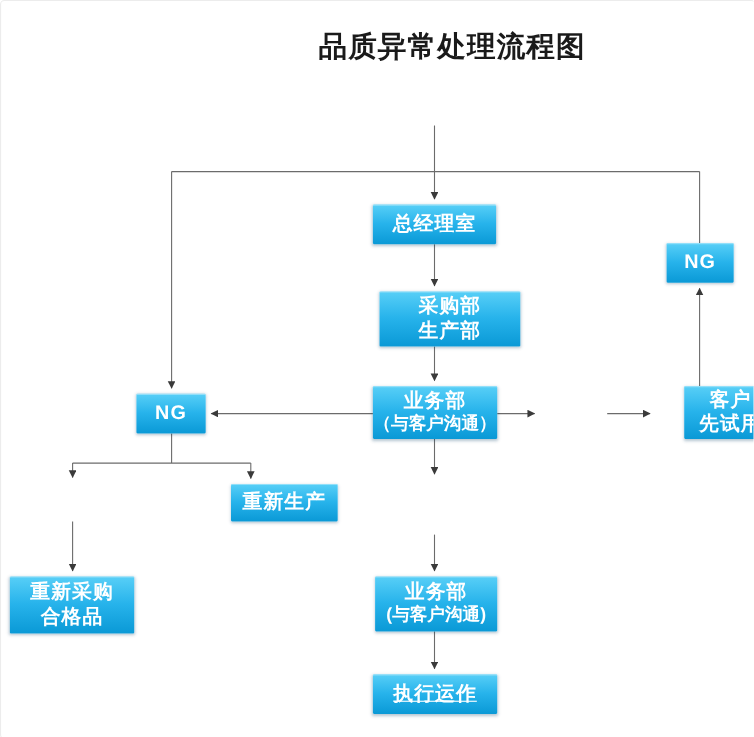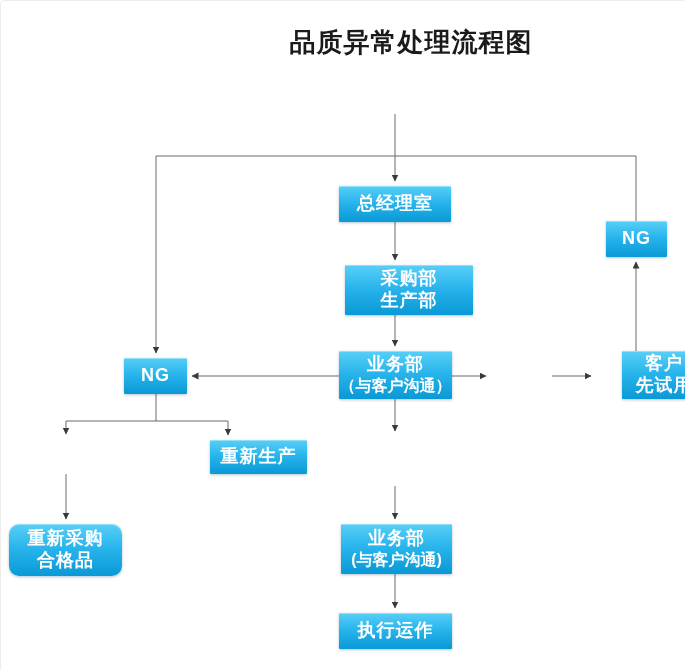--- a/index.html
+++ b/index.html
@@ -117,28 +117,28 @@
 
   <div class="node" style="left:123px;top:357px;width:63px;height:36px;">
     <span>NG</span>
   </div>
 
 
   <div class="node" style="left:173px;top:439px;width:97px;height:34px;margin-left:36px;">
     <span>重新生产</span>
   </div>
 
-  <div class="node" style="left:8px;top:523px;width:113px;height:52px;border-radius:10px;">
+  <div class="node" style="left:8px;top:523px;width:113px;height:52px;">
     <span>重新采购</span>
     <span>合格品</span>
   </div>
 
 
   <div class="node" style="left:340px;top:523px;width:111px;height:50px;">
     <span>业务部</span>
     <span class="sub">(与客户沟通)</span>
   </div>
 
-  <div class="node" style="left:338px;top:612px;width:113px;height:36px;">
+  <div class="node" style="left:338px;top:612px;width:113px;height:36px;text-decoration:underline;">
     <span>执行运作</span>
   </div>
 
 </div>
 
 </body></html>

